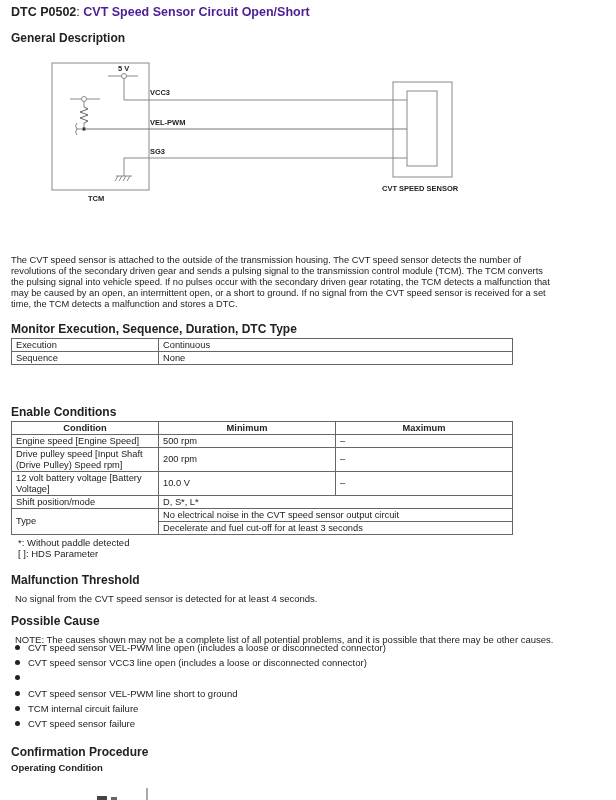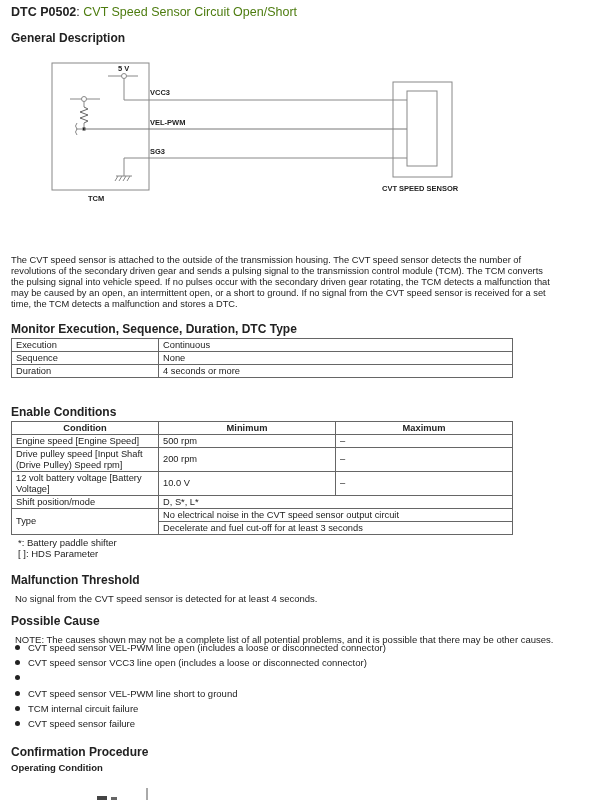--- a/index.html
+++ b/index.html
@@ -3,21 +3,21 @@
 <meta charset="utf-8">
 <style>
   * { box-sizing: border-box; }
   html, body { margin: 0; padding: 0; background: #ffffff; }
   body {
     width: 616px; height: 800px; overflow: hidden; position: relative;
     font-family: "Liberation Sans", sans-serif; color: #222222; font-size: 9.5px;
   }
   .title { position: absolute; left: 11px; top: 5px; font-size: 12.5px; white-space: nowrap; }
   .title b { font-weight: bold; }
-  .title .rest { color: #4d7c0f; }
+  .title .rest { color: #4c1d95; font-weight: bold; }
   h2 { position: absolute; left: 11px; margin: 0; font-size: 12px; font-weight: bold; color: #222; white-space: nowrap; }
   h3 { position: absolute; left: 11px; margin: 0; font-size: 9.5px; font-weight: bold; color: #222; }
   .diagram { position: absolute; left: 40px; top: 55px; }
   .para { position: absolute; left: 11px; top: 255px; width: 545px; line-height: 11px; margin: 0; font-size: 9.3px; }
   table { position: absolute; border-collapse: collapse; font-size: 9.3px; }
   td, th { border: 1px solid #666666; padding: 0 4px; height: 13px; line-height: 11px; text-align: left; vertical-align: middle; }
   th { font-weight: bold; text-align: center; }
   .t1 { left: 11px; top: 338px; width: 502px; padding-left: 12px; }
   .t1 td:first-child { width: 147px; }
   .t2 { left: 11px; top: 421px; width: 502px; }
@@ -86,24 +86,20 @@
 <table class="t1">
   <tbody>
       <tr>
         <td>Execution</td>
         <td>Continuous</td>
       </tr>
   <tr>
         <td>Sequence</td>
         <td>None</td>
       </tr>
-  <tr>
-        <td>Duration</td>
-        <td>4 seconds or more</td>
-      </tr>
 </tbody>
   </table>
 
 <h2 style="top:405px">Enable Conditions</h2>
 <table class="t2">
   <tbody>
       <tr>
     <th class="c1">Condition</th>
     <th class="c2">Minimum</th>
     <th>Maximum</th>
@@ -130,21 +126,21 @@
   <tr>
     <td rowspan="2">Type</td>
     <td colspan="2">No electrical noise in the CVT speed sensor output circuit</td>
   </tr>
   <tr>
     <td colspan="2">Decelerate and fuel cut-off for at least 3 seconds</td>
   </tr>
 </tbody>
   </table>
 <div class="notes">
-  <div>*: Battery paddle shifter</div>
+  <div>*: Without paddle detected</div>
   <div>[ ]: HDS Parameter</div>
 </div>
 
 <h2 style="top:573px">Malfunction Threshold</h2>
 <p class="text" style="top:589px">No signal from the CVT speed sensor is detected for at least 4 seconds.</p>
 
 <h2 style="top:614px">Possible Cause</h2>
 <p class="text" style="top:630px">NOTE: The causes shown may not be a complete list of all potential problems, and it is possible that there may be other causes.</p>
 <ul>
   <li><span class="bullet"></span><span>CVT speed sensor VEL-PWM line open (includes a loose or disconnected connector)</span></li>

